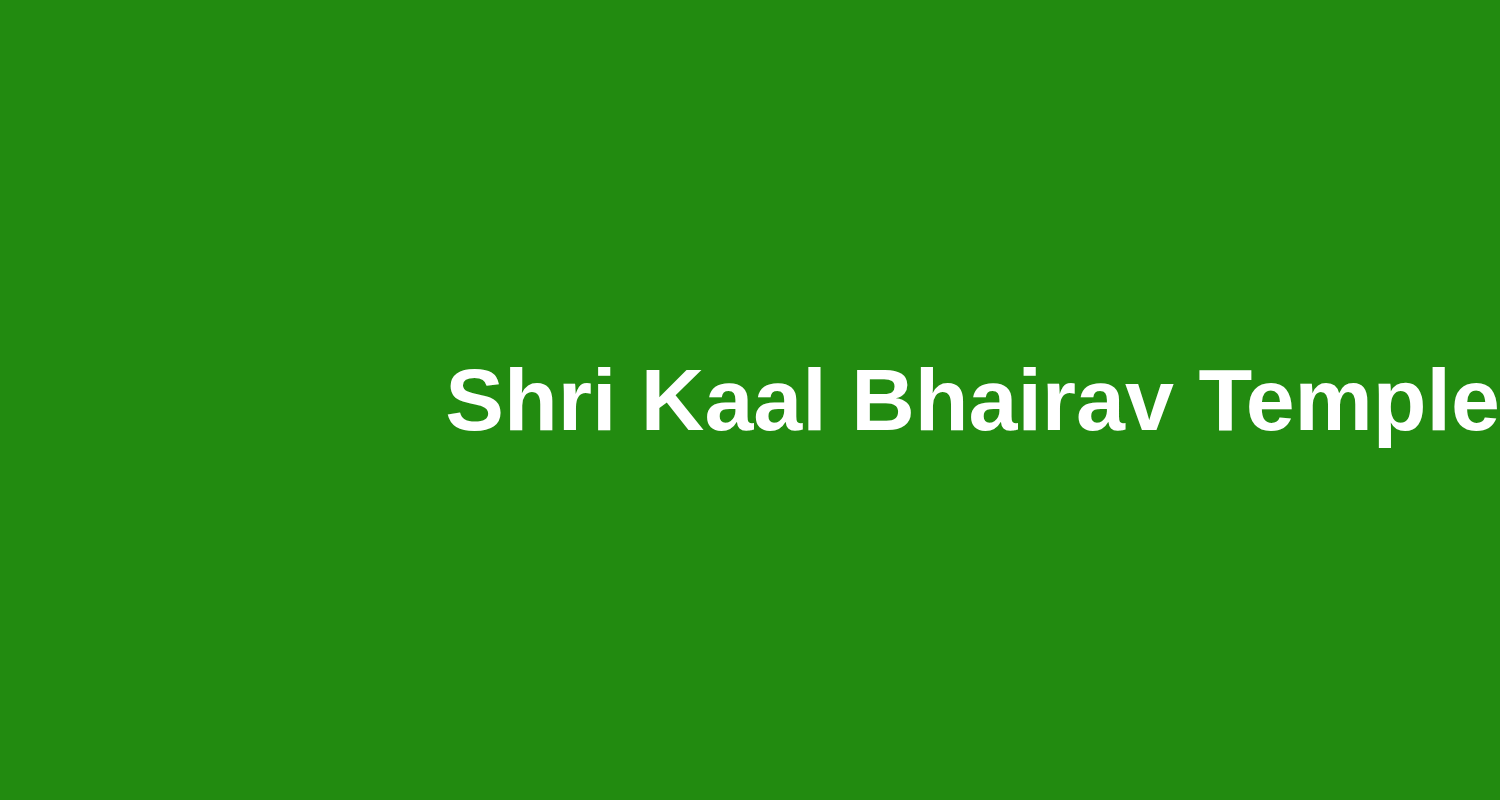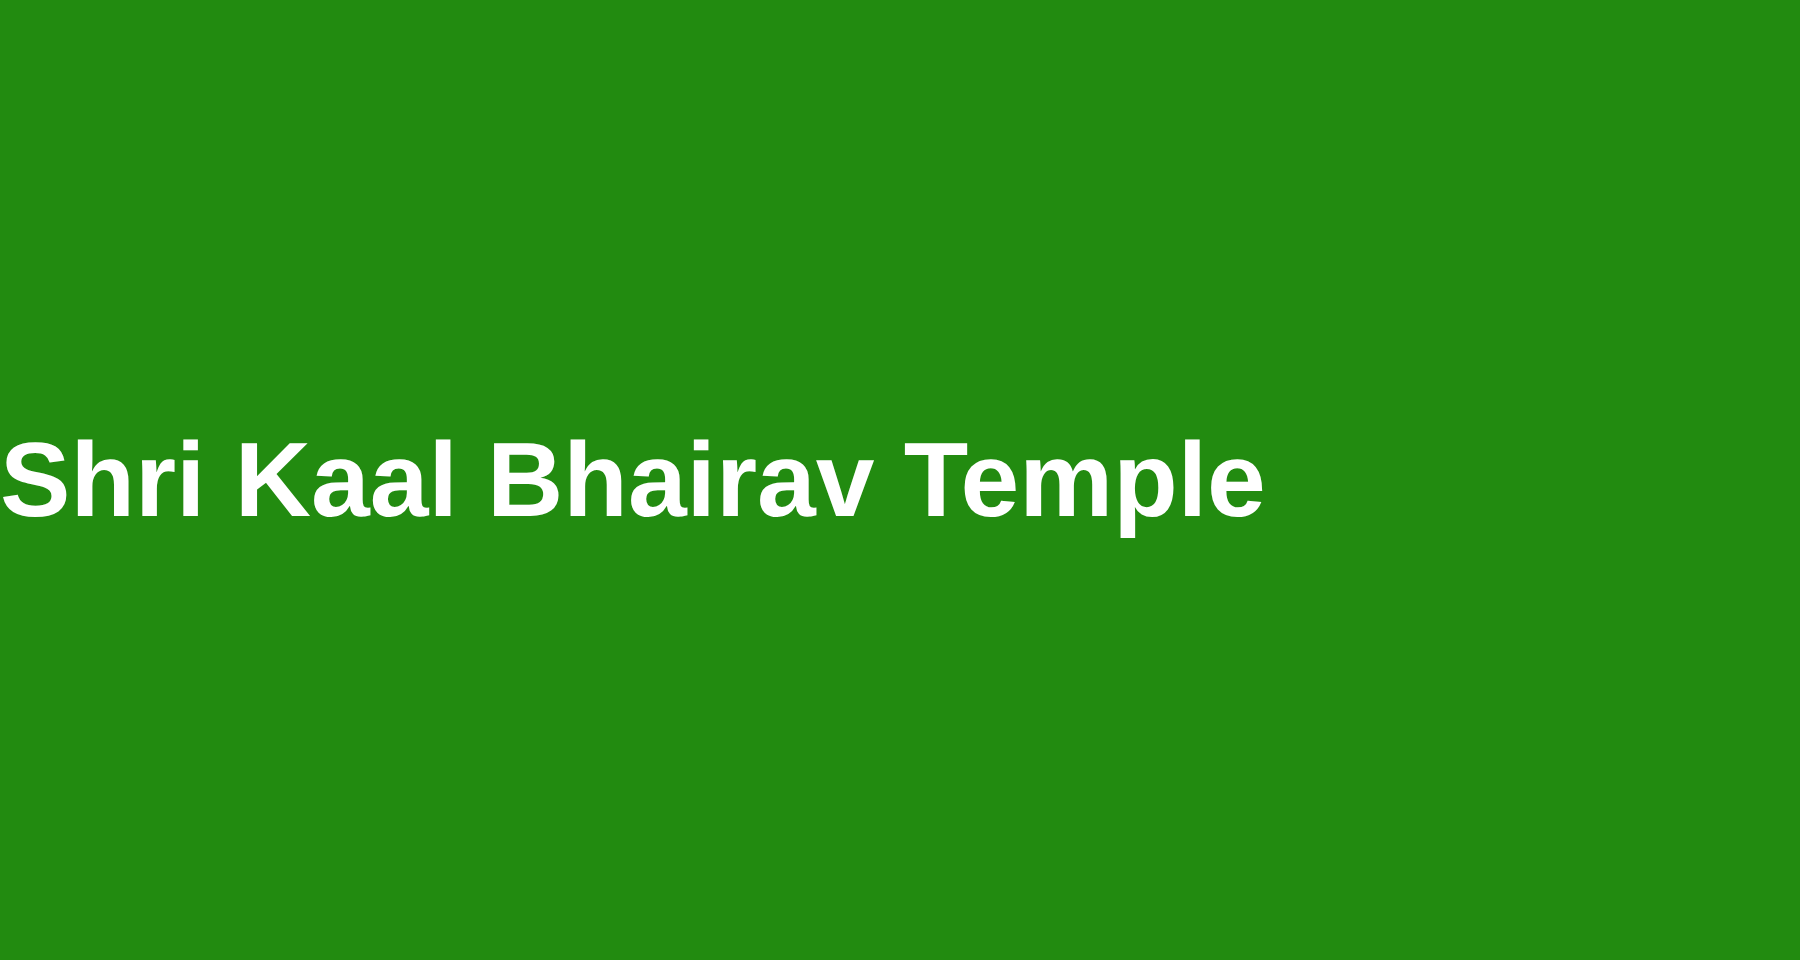--- a/index.html
+++ b/index.html
@@ -15,21 +15,21 @@
     font-family: "Liberation Sans", sans-serif;
     background: #228B10;
   }
 
   #placeholder-banner {
     position: relative;
     width: 1500px;
     height: 800px;
     display: flex;
     align-items: center;
-    justify-content: flex-start;
+    justify-content: flex-end;
     background-color: #228B10;
     box-sizing: border-box;
   }
 
   #banner-title {
     font-family: "Liberation Sans", sans-serif;
     font-weight: 700;
     font-size: 88px;
     line-height: 1.1;
     color: #FFFFFF;

